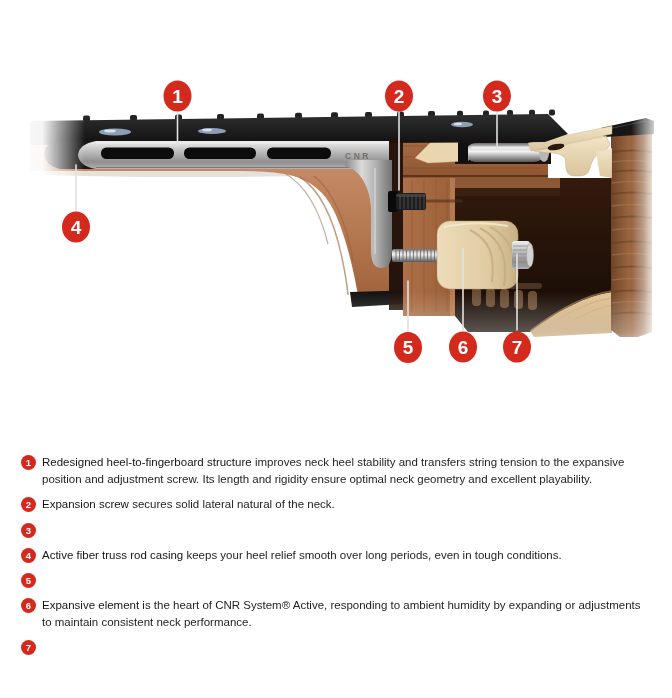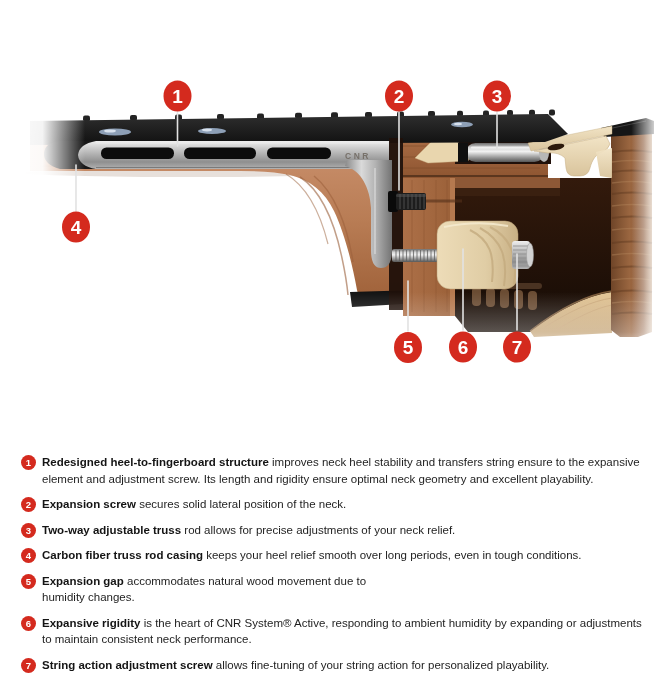--- a/index.html
+++ b/index.html
@@ -13,21 +13,21 @@
   .legend .item{display:flex;align-items:flex-start;margin:0 0 9px 0;}
   .legend .badge{
     flex:0 0 auto;width:15px;height:15px;border-radius:50%;
     background:#d42a1e;color:#fff;font-size:9.5px;font-weight:700;
     display:flex;align-items:center;justify-content:center;
     margin-top:1px;margin-right:6px;letter-spacing:0;
   }
   .legend .txt{
     margin:0;font-size:11.5px;line-height:16.5px;color:#1e1e1e;max-width:606px;
   }
-  .legend .txt b{font-weight:700;color:#141414;}
+  .legend .txt b{font-weight:400;color:#141414;}
   .legend .item:nth-of-type(5) .txt{max-width:368px;}
   svg text.callout-num{font-family:"Liberation Sans",sans-serif;font-weight:700;fill:#fff;}
   svg text.engraving{font-family:"Liberation Sans",sans-serif;font-weight:700;}
 </style>
 </head>
 <body>
 
 <div class="figure-wrap">
 <svg width="672" height="442" viewBox="0 0 672 442">
   <defs>
@@ -310,39 +310,36 @@
       <ellipse cx="517" cy="347" rx="14" ry="15.5" fill="#d42a1e"></ellipse>
       <text class="callout-num" x="517" y="353.5" font-size="19" text-anchor="middle">7</text>
     </g>
   </g>
 </svg>
 </div>
 
 <div class="legend">
   <div class="item">
     <span class="badge">1</span>
-    <p class="txt"><b>Redesigned heel-to-fingerboard structure</b><span> improves neck heel stability and transfers string ensure to the expansive element and adjustment screw. Its length and rigidity ensure optimal neck geometry and excellent playability.</span></p>
+    <p class="txt"><b>Redesigned heel-to-fingerboard structure</b><span> improves neck heel stability and transfers string tension to the expansive position and adjustment screw. Its length and rigidity ensure optimal neck geometry and excellent playability.</span></p>
   </div>
   <div class="item">
     <span class="badge">2</span>
-    <p class="txt"><b>Expansion screw</b><span> secures solid lateral position of the neck.</span></p>
+    <p class="txt"><b>Expansion screw</b><span> secures solid lateral natural of the neck.</span></p>
   </div>
   <div class="item">
     <span class="badge">3</span>
-    <p class="txt"><b>Two-way adjustable truss</b><span> rod allows for precise adjustments of your neck relief.</span></p>
   </div>
   <div class="item">
     <span class="badge">4</span>
-    <p class="txt"><b>Carbon fiber truss rod casing</b><span> keeps your heel relief smooth over long periods, even in tough conditions.</span></p>
+    <p class="txt"><b>Active fiber truss rod casing</b><span> keeps your heel relief smooth over long periods, even in tough conditions.</span></p>
   </div>
   <div class="item">
     <span class="badge">5</span>
-    <p class="txt"><b>Expansion gap</b><span> accommodates natural wood movement due to humidity changes.</span></p>
   </div>
   <div class="item">
     <span class="badge">6</span>
-    <p class="txt"><b>Expansive rigidity</b><span> is the heart of CNR System® Active, responding to ambient humidity by expanding or adjustments to maintain consistent neck performance.</span></p>
+    <p class="txt"><b>Expansive element</b><span> is the heart of CNR System® Active, responding to ambient humidity by expanding or adjustments to maintain consistent neck performance.</span></p>
   </div>
   <div class="item">
     <span class="badge">7</span>
-    <p class="txt"><b>String action adjustment screw</b><span> allows fine-tuning of your string action for personalized playability.</span></p>
   </div>
 </div>
 
 </body></html>

